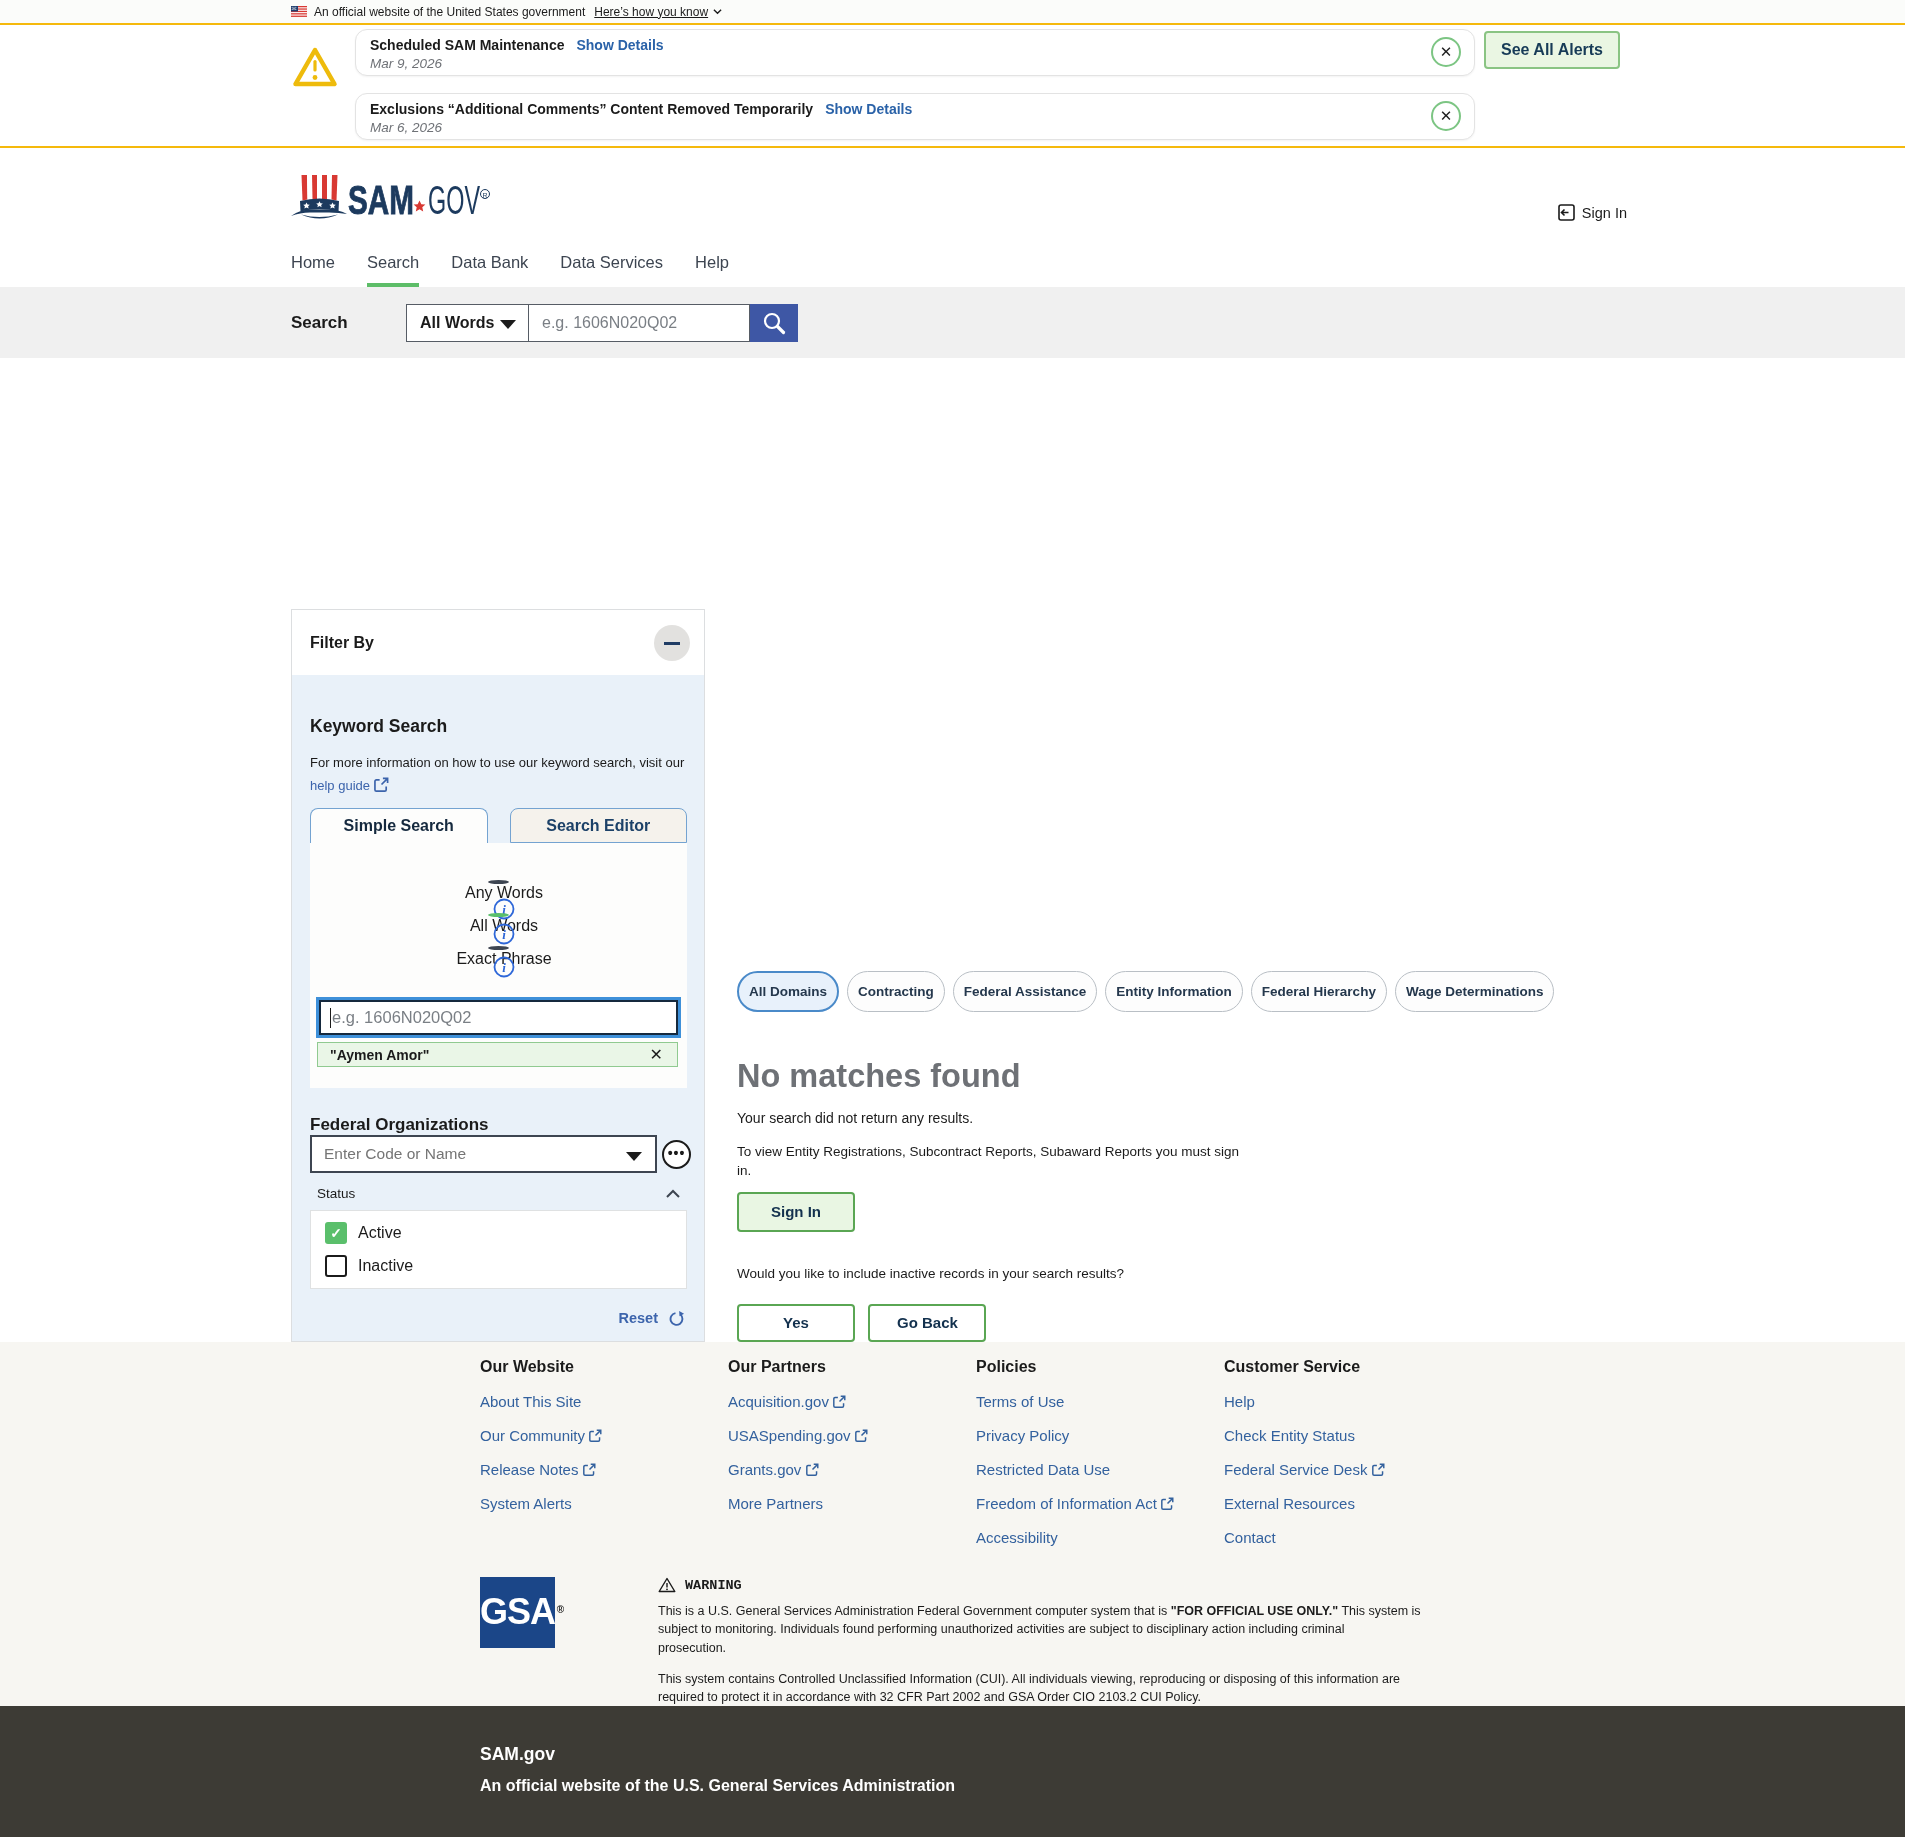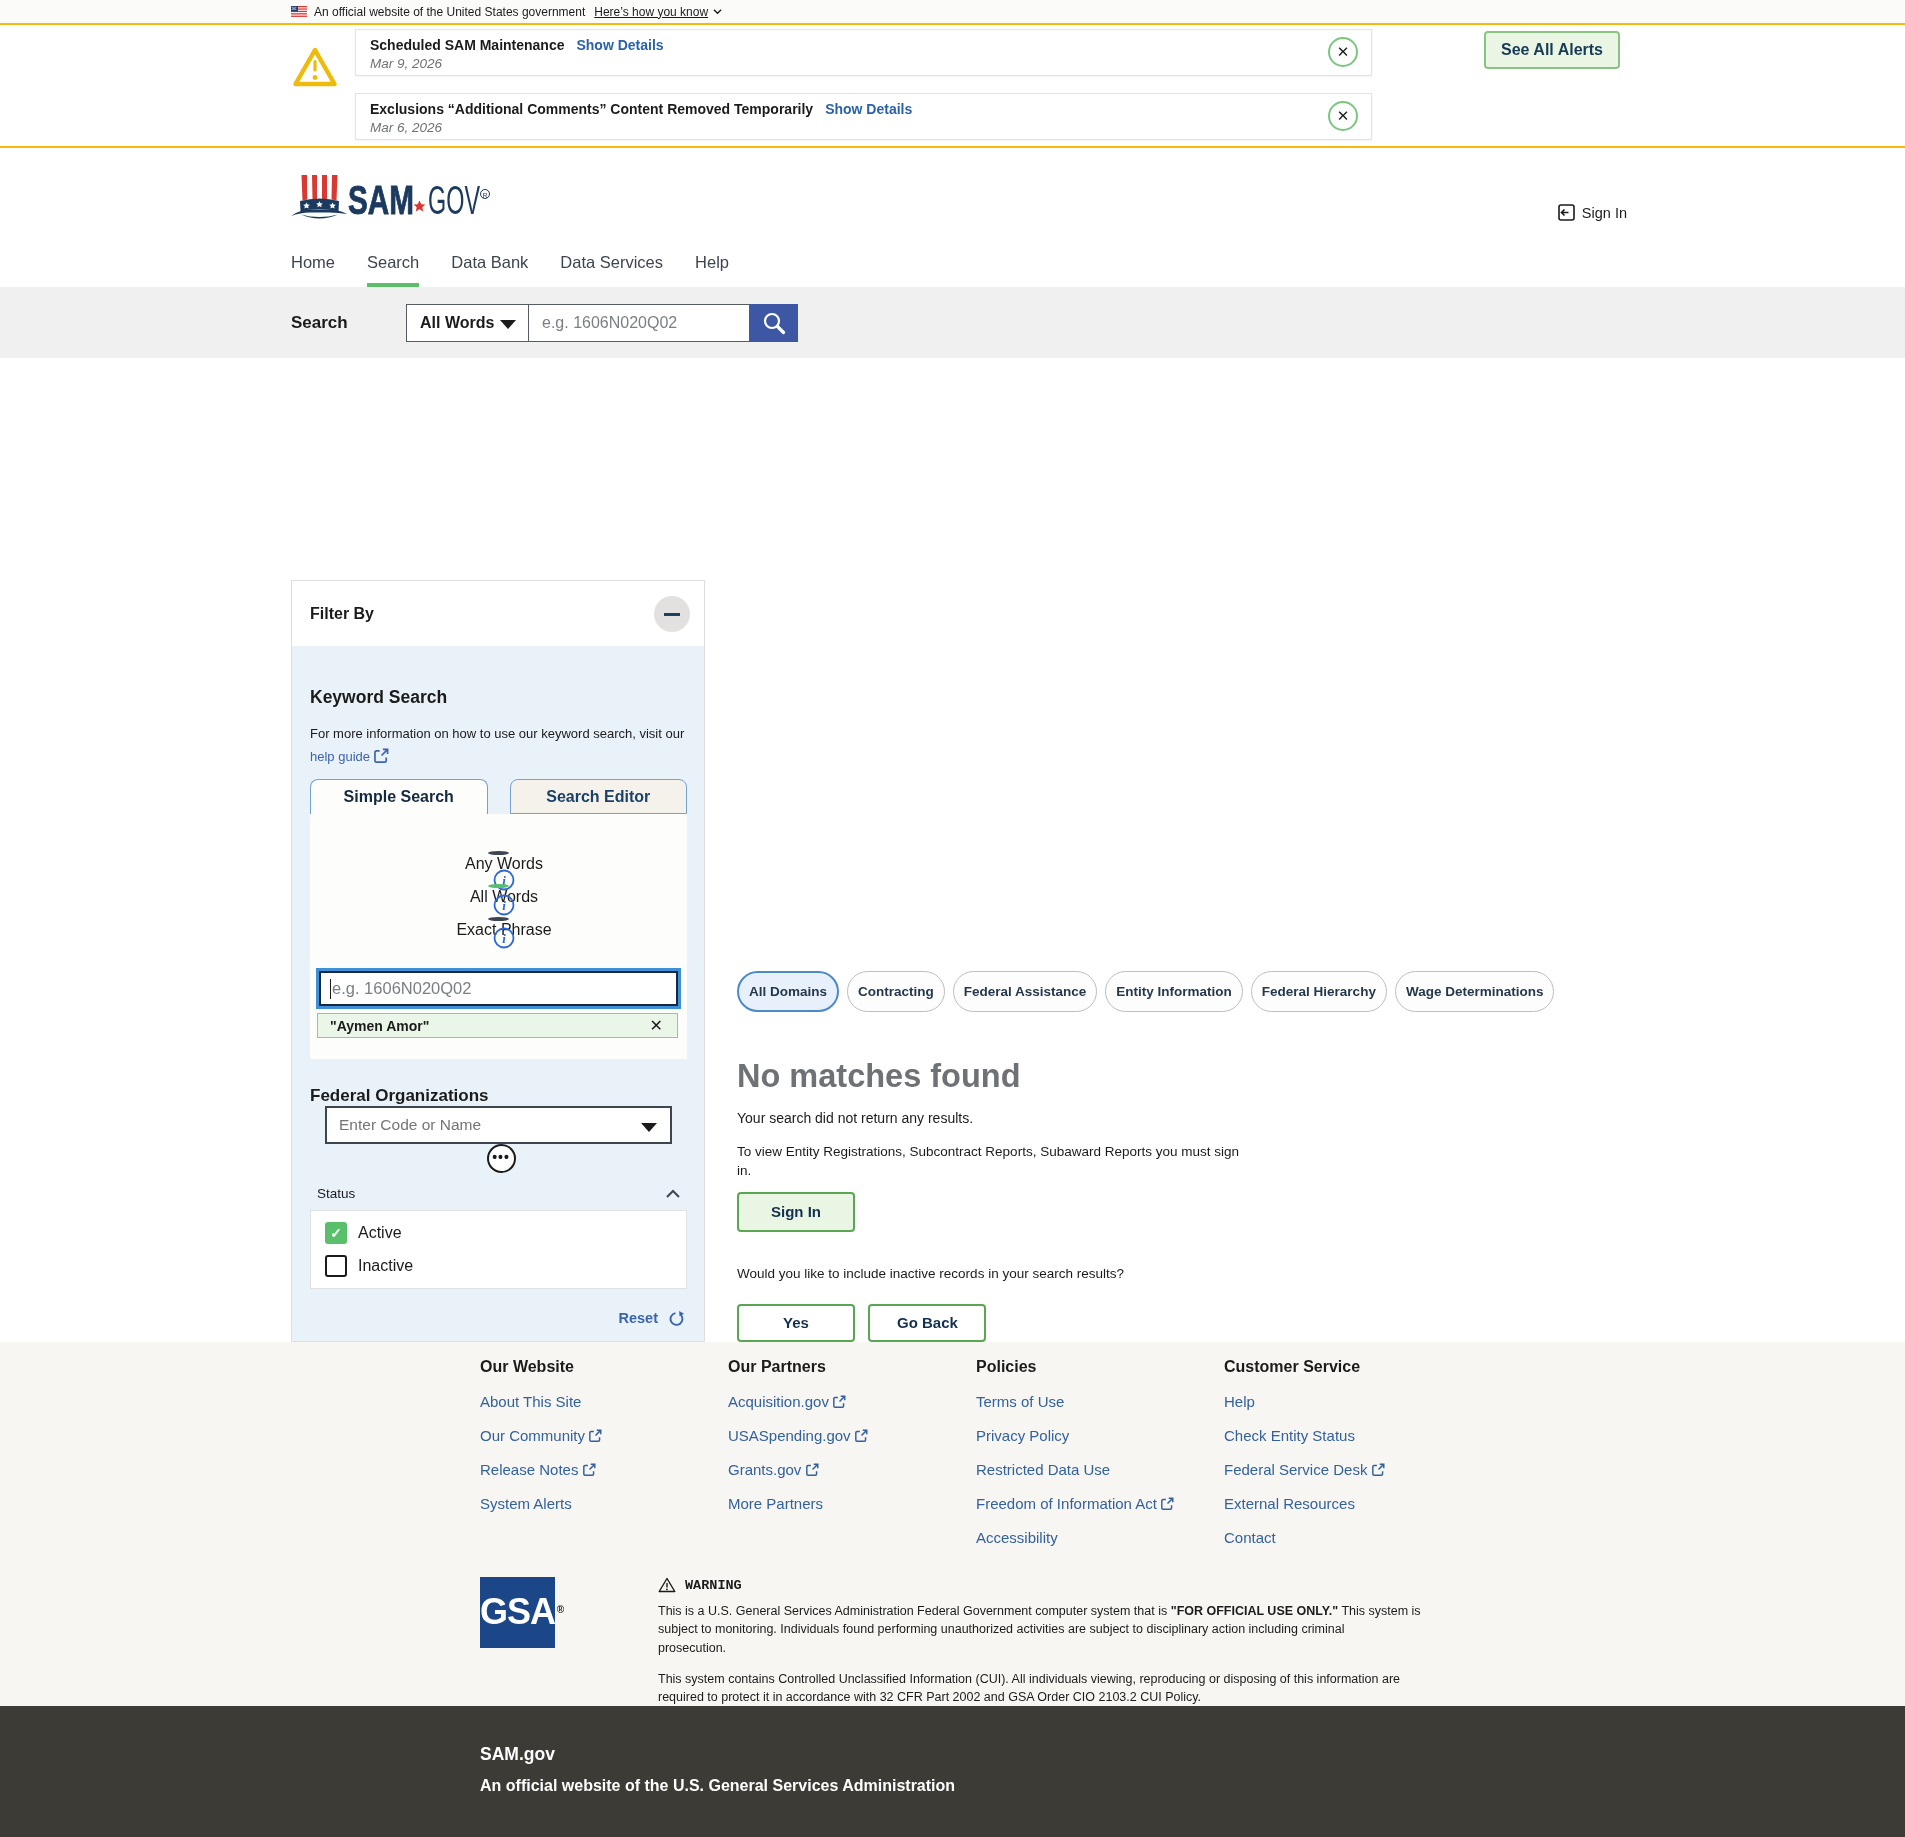--- a/index.html
+++ b/index.html
@@ -9,21 +9,21 @@
 
 
 .gov-banner { background:#fbfcfa; height:25px; border-bottom:2px solid #f5b90c; display:flex; align-items:center; padding-left:291px; font-size:12px; color:#1b1b1b; }
 .gov-banner .flag { margin-right:7px; display:block; }
 .gov-banner .hkn { color:#1b1b1b; text-decoration:underline; margin-left:9px; }
 .gov-banner .chev { margin-left:5px; display:inline-block; width:9px; height:9px; }
 
 
 .alerts { position:relative; background:#fff; height:123px; border-bottom:2px solid #f5b90c; }
 .warnicon { position:absolute; left:292px; top:20px; }
-.alert-card { position:absolute; left:355px; width:1017px; height:47px; border:1px solid #e3e3e3; border-radius:0; box-shadow:0 1px 2px rgba(0,0,0,0.05); background:#fff; padding:7px 14px; }
+.alert-card { position:absolute; left:355px; width:1120px; height:47px; border:1px solid #e3e3e3; border-radius:12px; box-shadow:0 1px 2px rgba(0,0,0,0.05); background:#fff; padding:7px 14px; }
 .alert-card .t { font-size:14px; font-weight:bold; line-height:17px; }
 .alert-card .t a { color:#2a62a8; font-weight:bold; margin-left:12px; }
 .alert-card .d { font-size:13.5px; font-style:italic; color:#6f7277; margin-top:2px; }
 .alert-close { position:absolute; right:13px; top:7px; width:30px; height:30px; border-radius:50%; border:2px solid #7cc583; background:#fff; color:#1b1b1b; font-size:15px; line-height:26px; text-align:center; }
 .see-all { position:absolute; left:1484px; top:6px; width:136px; height:38px; background:#eaf6e3; border:2px solid #8ac483; border-radius:4px; font-size:16px; font-weight:bold; color:#173b57; text-align:center; line-height:34px; }
 
 
 .header { position:relative; height:92px; background:#fff; }
 .logo { position:absolute; left:291px; top:170px; }
 .logo { top:22px; }
@@ -64,21 +64,21 @@
 .rad { width:21px; height:21px; border-radius:50%; border:2px solid #3d4551; background:#fff; }
 .rad.on { border-color:#5abf6b; background:radial-gradient(circle, #5abf6b 0 6.5px, #fff 7px 100%); }
 .radio-row .rl { font-size:16px; margin-left:11px; }
 .info { display:inline-block; margin-left:10px; position:relative; }
 .focus-ring { border:3px solid #3e90d9; margin-top:30px; }
 .focus-inner { border:2px solid #15293e; background:#fff; height:35px; display:flex; align-items:center; padding-left:9px; font-size:16.5px; color:#7a7f85; }
 .caret-line { width:1px; height:20px; background:#1b1b1b; margin-right:1px; }
 .chip { margin-top:4px; margin-left:1px; margin-right:3px; height:25px; background:#eaf6e7; border:1px solid #90ca90; display:flex; align-items:center; padding:0 14px 0 12px; font-size:14px; font-weight:bold; }
 .chip .x { margin-left:auto; font-weight:normal; font-size:16px; }
 .fo-h { font-size:17px; font-weight:bold; margin-top:27px; line-height:20px; }
-.fo-row { display:flex; align-items:center; margin-top:0;flex-direction:column; }
+.fo-row { display:flex; align-items:center; margin-top:0; }
 .fo-inp { flex:none; width:347px; height:38px; background:#fff; border:2px solid #3d4551; position:relative; font-size:15.5px; color:#757575; padding-left:12px; line-height:34px; }
 .fo-inp .car { position:absolute; right:13px; top:15px; width:0; height:0; border-left:8px solid transparent; border-right:8px solid transparent; border-top:9px solid #1b1b1b; }
 .dots-btn { flex:none; width:29px; height:29px; border-radius:50%; border:2px solid #1b1b1b; background:#fff; margin-left:5px; text-align:center; line-height:22px; font-size:14px; font-weight:bold; letter-spacing:1px; }
 .status-row { display:flex; align-items:center; justify-content:space-between; margin-top:13px; padding:0 6px 0 7px; font-size:13.5px; }
 .status-box { background:#fff; border:1px solid #dfe1e2; margin-top:9px; padding:11px 14px; }
 .cb { width:22px; height:22px; border-radius:3px; flex:none; }
 .cb.on { background:#5abf6b; color:#fff; text-align:center; line-height:22px; font-size:14px; font-weight:bold; }
 .cb.off { background:#fff; border:2px solid #1b1b1b; }
 .cb-row { display:flex; align-items:center; gap:11px; font-size:16px; }
 .reset-row { text-align:right; margin-top:20px; padding-right:2px; font-size:14.5px; font-weight:bold; color:#3c64ac; }

